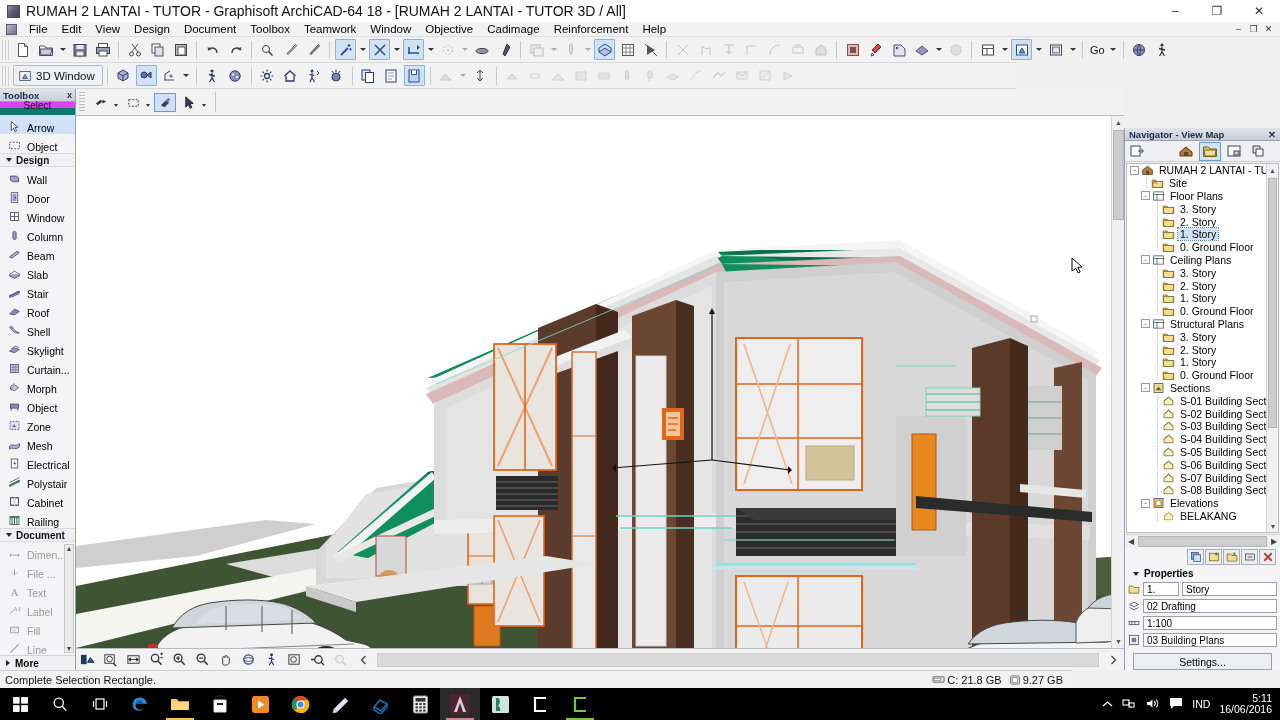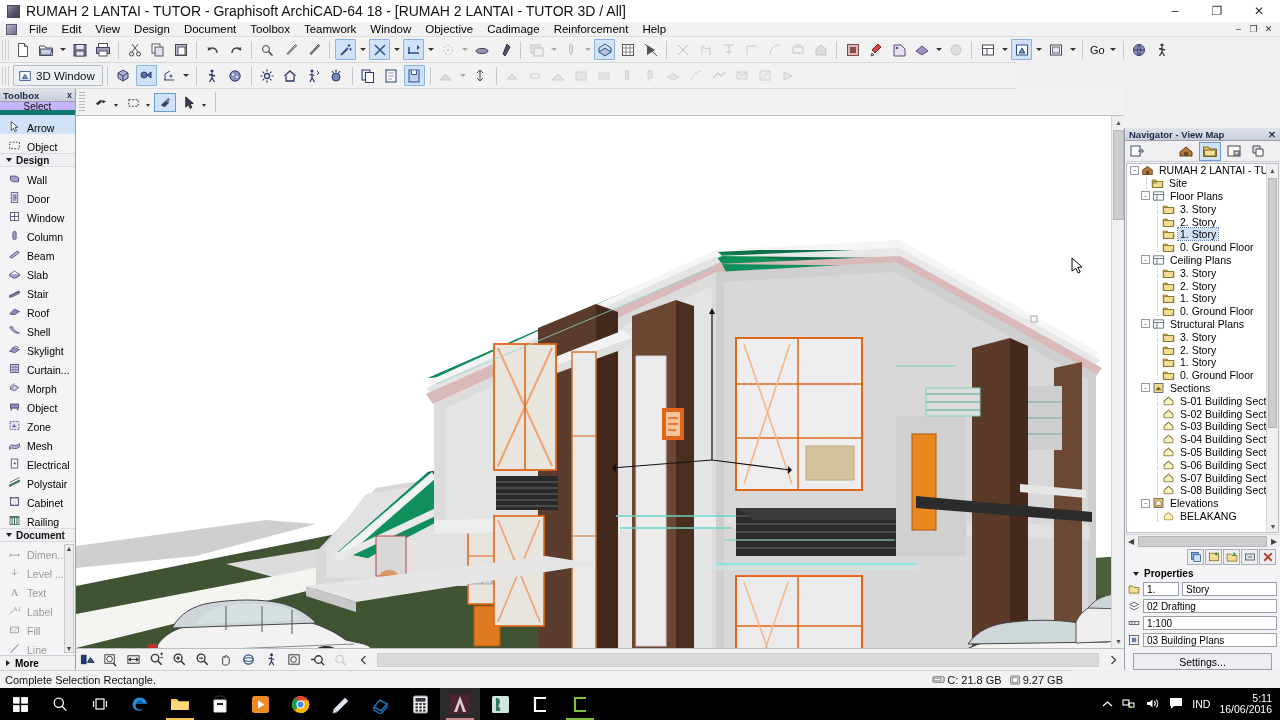--- a/index.html
+++ b/index.html
@@ -93,22 +93,22 @@
   }
   .tbx-title {
     height:13px; background:linear-gradient(to bottom,#dfe3ea,#c8ceda);
     display:flex; align-items:center; padding:0 3px;
     font-size:9.5px; font-weight:bold; color:#1b2a4a;
     border-bottom:1px solid #9aa0ad;
   }
   .tbx-title .x { margin-left:auto; font-weight:bold; font-size:9px; color:#28344f; cursor:default;}
   .tbx-head {
     height:13px; display:flex; align-items:center; justify-content:center;
-    font-size:10px; color:#111; background:#c4b5fd;
-    border-bottom:5px solid #0f766e;
+    font-size:10px; color:#111; background:#d946ef;
+    border-bottom:7px solid #0f766e;
   }
   .tbx-group {
     height:14px; display:flex; align-items:center; gap:4px; padding-left:6px;
     font-size:10px; color:#111; font-weight:bold;
     border-top:1px solid #d7dae0; border-bottom:1px solid #d7dae0;
     background:#f0f0f3;
   }
   .tri { width:0;height:0;border-left:3.5px solid transparent;border-right:3.5px solid transparent;
     border-top:4px solid #222; flex:none;}
   .tri-r { width:0;height:0;border-top:3.5px solid transparent;border-bottom:3.5px solid transparent;
@@ -960,21 +960,21 @@
             </svg>
         </span>
         <span>Dimen...</span>
       </div>
       <div class="tbx-item dim">
         <span class="tbx-ico">
           <svg width="13" height="13" viewBox="0 0 16 16">
               <path d="M8 4v7M5 8l3 3 3-3" stroke="#9a9a9a" fill="none"></path>
             </svg>
         </span>
-        <span>Level ...</span>
+        <span>File ...</span>
       </div>
       <div class="tbx-item dim">
         <span class="tbx-ico">
           <svg width="13" height="13" viewBox="0 0 16 16">
               <text x="8" y="13" font-size="13" text-anchor="middle" fill="#9a9a9a" font-family="Liberation Serif, serif">A</text>
             </svg>
         </span>
         <span>Text</span>
       </div>
       <div class="tbx-item dim">

